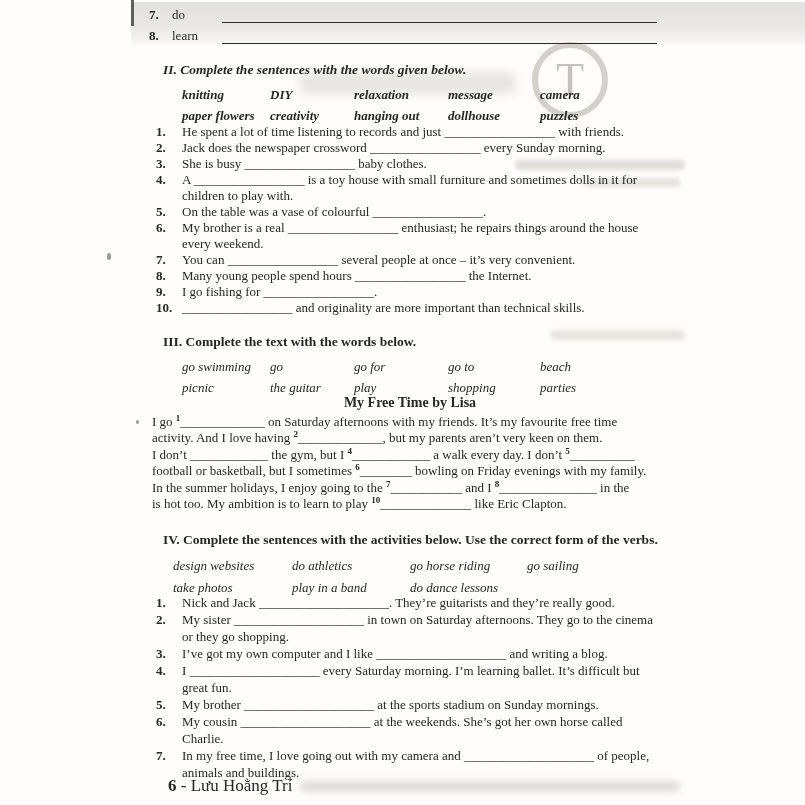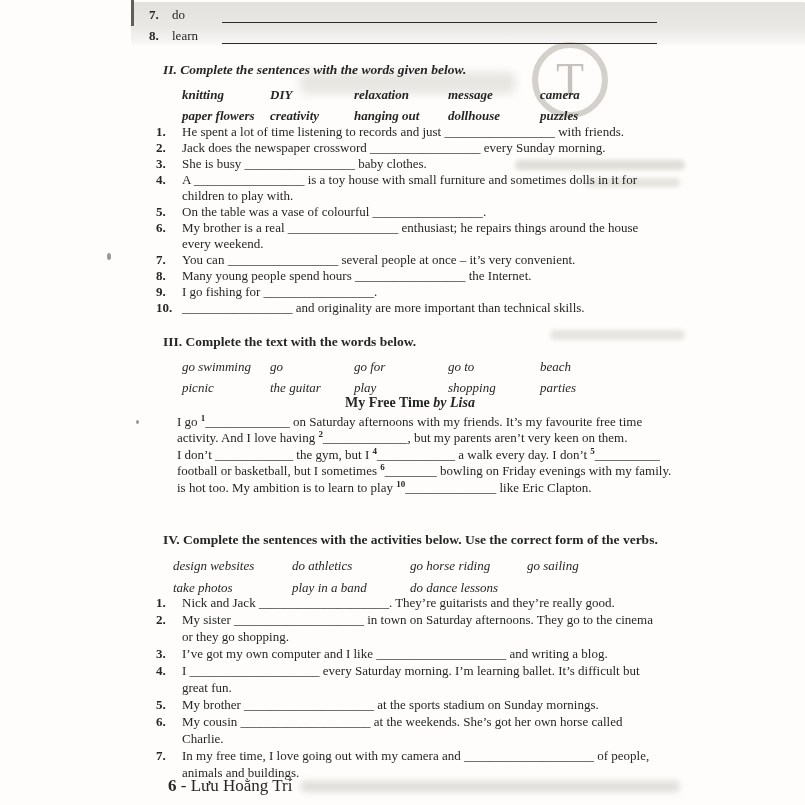--- a/index.html
+++ b/index.html
@@ -36,22 +36,22 @@
   
   .items{position:absolute;left:156px;width:508px;}
   .item{display:flex;}
   .inum{width:26px;font-weight:bold;flex:none;}
   .itext{flex:1;}
   #items2 .item{line-height:16px;}
   #items4 .item{line-height:17px;}
   
   .essay-title{position:absolute;left:150px;top:395px;width:520px;text-align:center;
     font-weight:bold;font-size:14px;}
-  .essay-title .by{font-style:italic;}
-  .para{position:absolute;left:152px;top:414px;line-height:16.4px;margin-left:25px;}
+  .essay-title .by{}
+  .para{position:absolute;left:152px;top:414px;line-height:16.4px;}
   .pline{white-space:nowrap;}
   sup{font-weight:bold;font-size:9px;line-height:0;}
   
   .footer{position:absolute;left:168px;top:776px;font-size:17px;}
   .footer .pgnum{font-weight:bold;}
 </style>
 </head>
 <body>
 
 <div class="page">
@@ -161,20 +161,21 @@
     </div>
   <div class="essay-title">
     <span>My Free Time</span>
     <span class="by">by Lisa</span>
   </div>
   <div class="para">
       <div class="pline">I go <sup>1</sup>_____________ on Saturday afternoons with my friends. It’s my favourite free time</div>
       <div class="pline">activity. And I love having <sup>2</sup>_____________, but my parents aren’t very keen on them.</div>
       <div class="pline">I don’t ____________ the gym, but I <sup>4</sup>____________ a walk every day. I don’t <sup>5</sup>__________</div>
       <div class="pline">football or basketball, but I sometimes <sup>6</sup>________ bowling on Friday evenings with my family.</div>
+      <div class="pline">In the summer holidays, I enjoy going to the <sup>7</sup>___________ and I <sup>8</sup>_______________ in the</div>
       <div class="pline">is hot too. My ambition is to learn to play <sup>10</sup>______________ like Eric Clapton.</div>
     </div>
 
   <div class="heading" style="left:163px;top:532px;">IV. Complete the sentences with the activities below. Use the correct form of the verbs.</div>
   <div class="wordbox wb4" style="top:555px;">
       <div class="wbrow">
         <span class="wbword">design websites</span>
         <span class="wbword">do athletics</span>
         <span class="wbword">go horse riding</span>
         <span class="wbword">go sailing</span>

